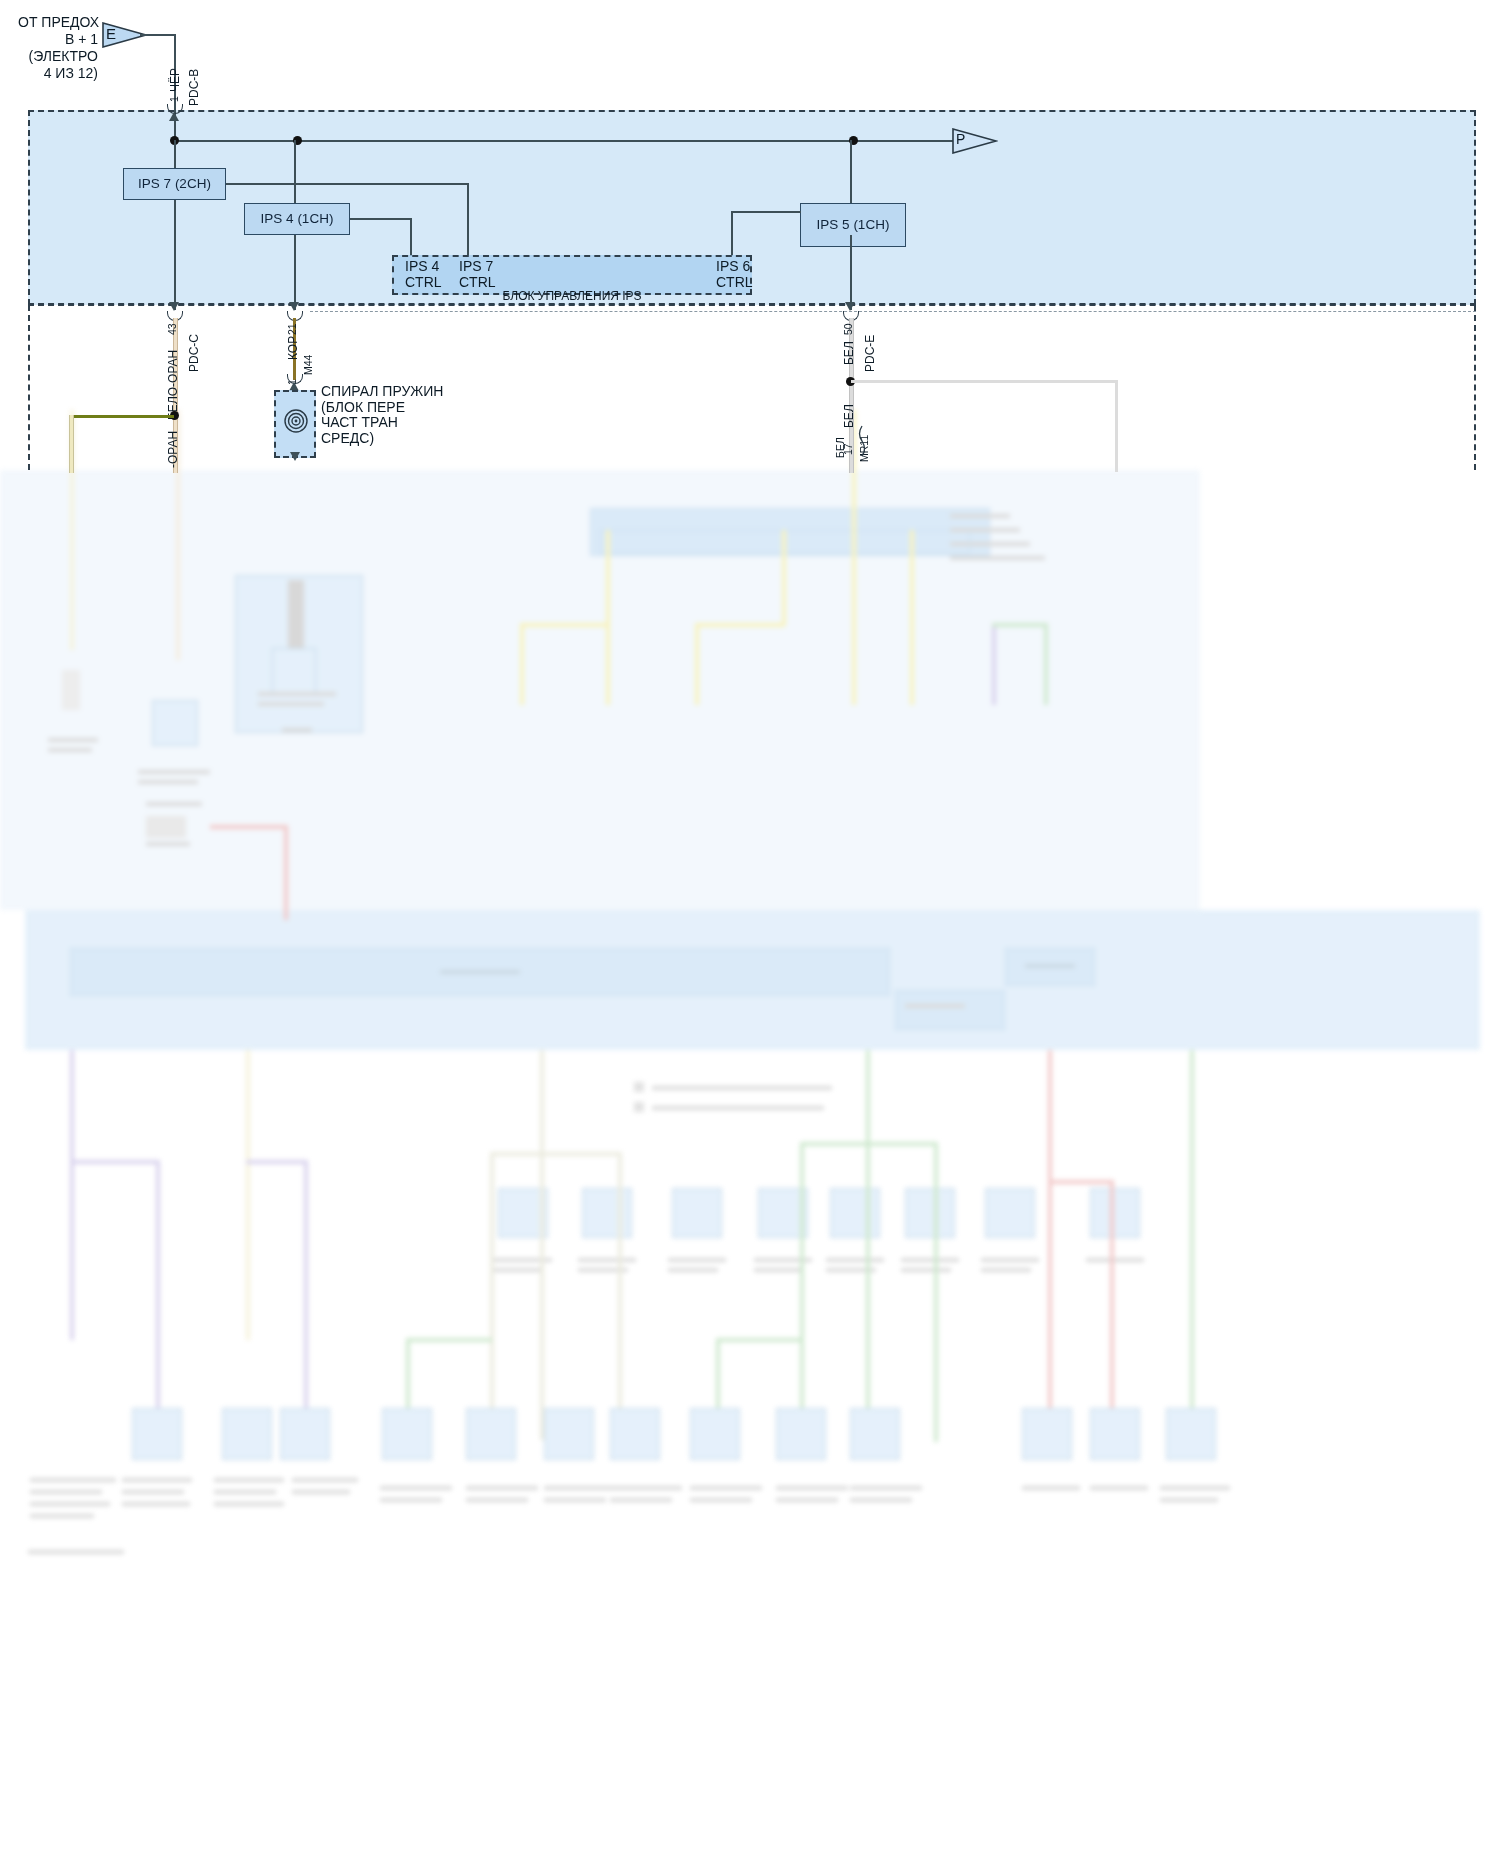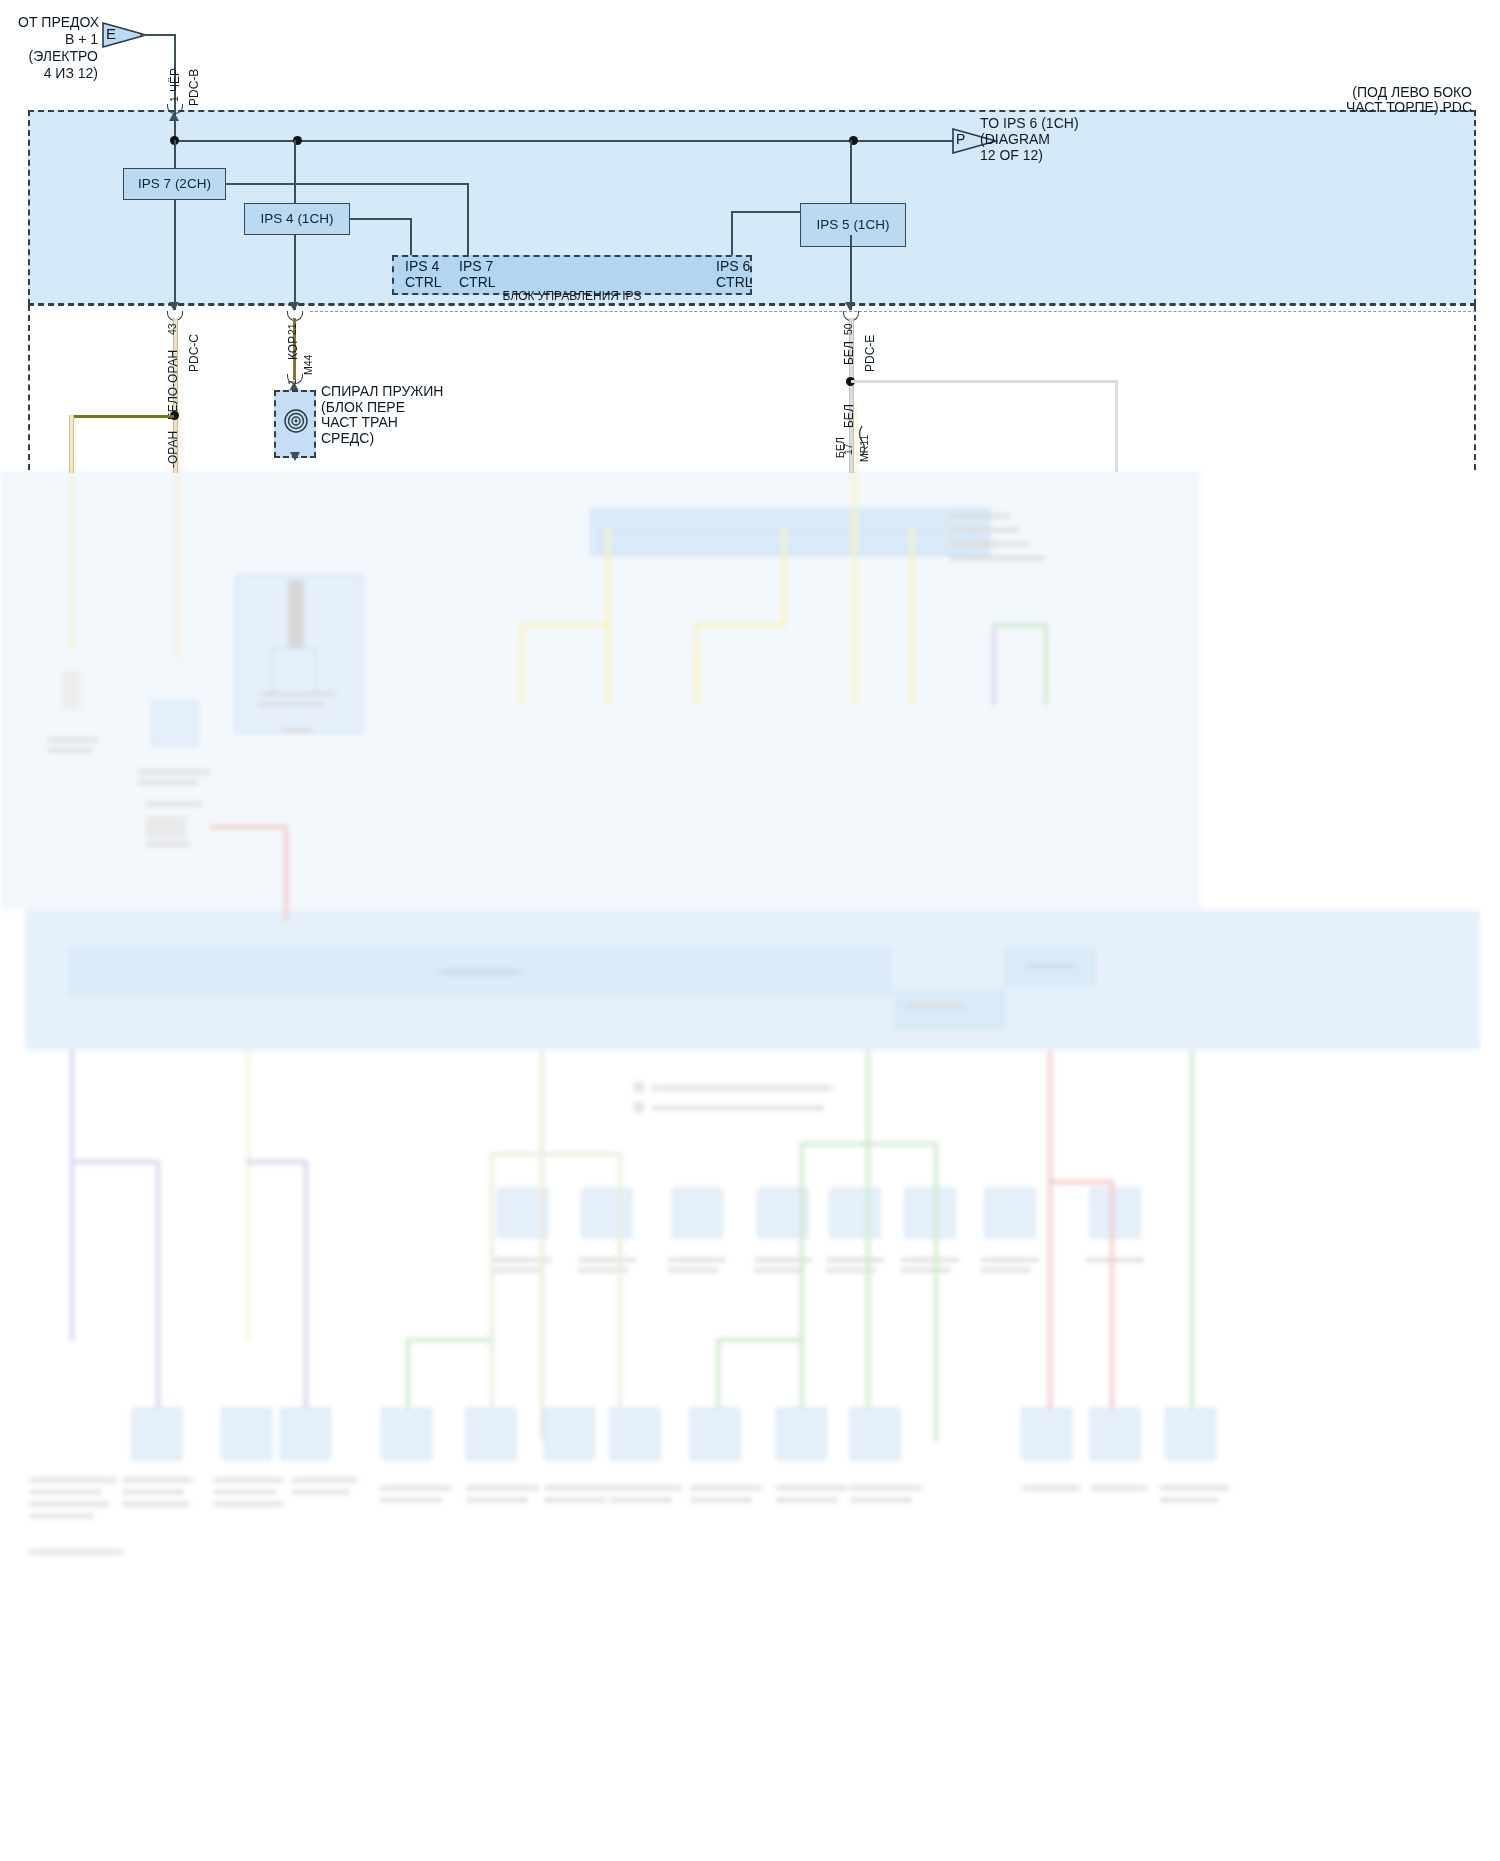--- a/index.html
+++ b/index.html
@@ -220,21 +220,20 @@
     <div class="lgrey" style="left:634px;top:612px;width:10px;height:10px;"></div>
     <div class="ltxt" style="left:652px;top:616px;width:180px;"></div>
     <div class="lgrey" style="left:634px;top:632px;width:10px;height:10px;"></div>
     <div class="ltxt" style="left:652px;top:636px;width:172px;"></div>
 
     <div class="ltxt" style="left:28px;top:1080px;width:96px;"></div>
   </div>
 
   <div class="dashbox" style="left:28px;top:110px;width:1448px;height:195px;"></div>
 
-  <div class="txt r" style="left:1060px;top:85px;width:412px;"><span>(ПОД ЛЕВО БОКО</span><br><span>ЧАСТ ТОРПЕ) PDC</span></div>
 
   <div style="position:absolute;left:28px;top:305px;width:1448px;height:165px;
               border-left:2px dashed #2f3f4c;border-right:2px dashed #2f3f4c;
               border-bottom:none;box-sizing:border-box;"></div>
 
   <div style="position:absolute;left:28px;top:304px;width:1448px;height:0;
               border-top:2px dashed #2f3f4c;"></div>
 
   <div style="position:absolute;left:310px;top:311px;width:1166px;height:0;
               border-top:1.6px dashed #8a98a3;"></div>
@@ -257,21 +256,20 @@
 
   <div class="hline" style="left:174px;top:140px;width:782px;"></div>
   <div class="dot" style="left:170px;top:136px;"></div>
   <div class="dot" style="left:293px;top:136px;"></div>
   <div class="dot" style="left:849px;top:136px;"></div>
 
   <svg style="position:absolute;left:952px;top:128px;width:46px;height:26px;" viewBox="0 0 46 26">
     <polygon points="1,1 44,13 1,25" fill="#cfe4f7" stroke="#2a3a46" stroke-width="1.6"></polygon>
   </svg>
   <div class="txt" style="left:956px;top:132px;font-size:14px;">P</div>
-  <div class="txt" style="left:980px;top:115px;width:260px;line-height:16px;"><span>TO IPS 6 (1CH)</span><br><span>(DIAGRAM</span><br><span>12 OF 12)</span></div>
 
   <div class="box" style="left:123px;top:168px;width:103px;height:32px;">
     <span>IPS 7 (2CH)</span>
   </div>
 
   <div class="box" style="left:244px;top:203px;width:106px;height:32px;">
     <span>IPS 4 (1CH)</span>
   </div>
 
   <div class="box" style="left:800px;top:203px;width:106px;height:44px;">

